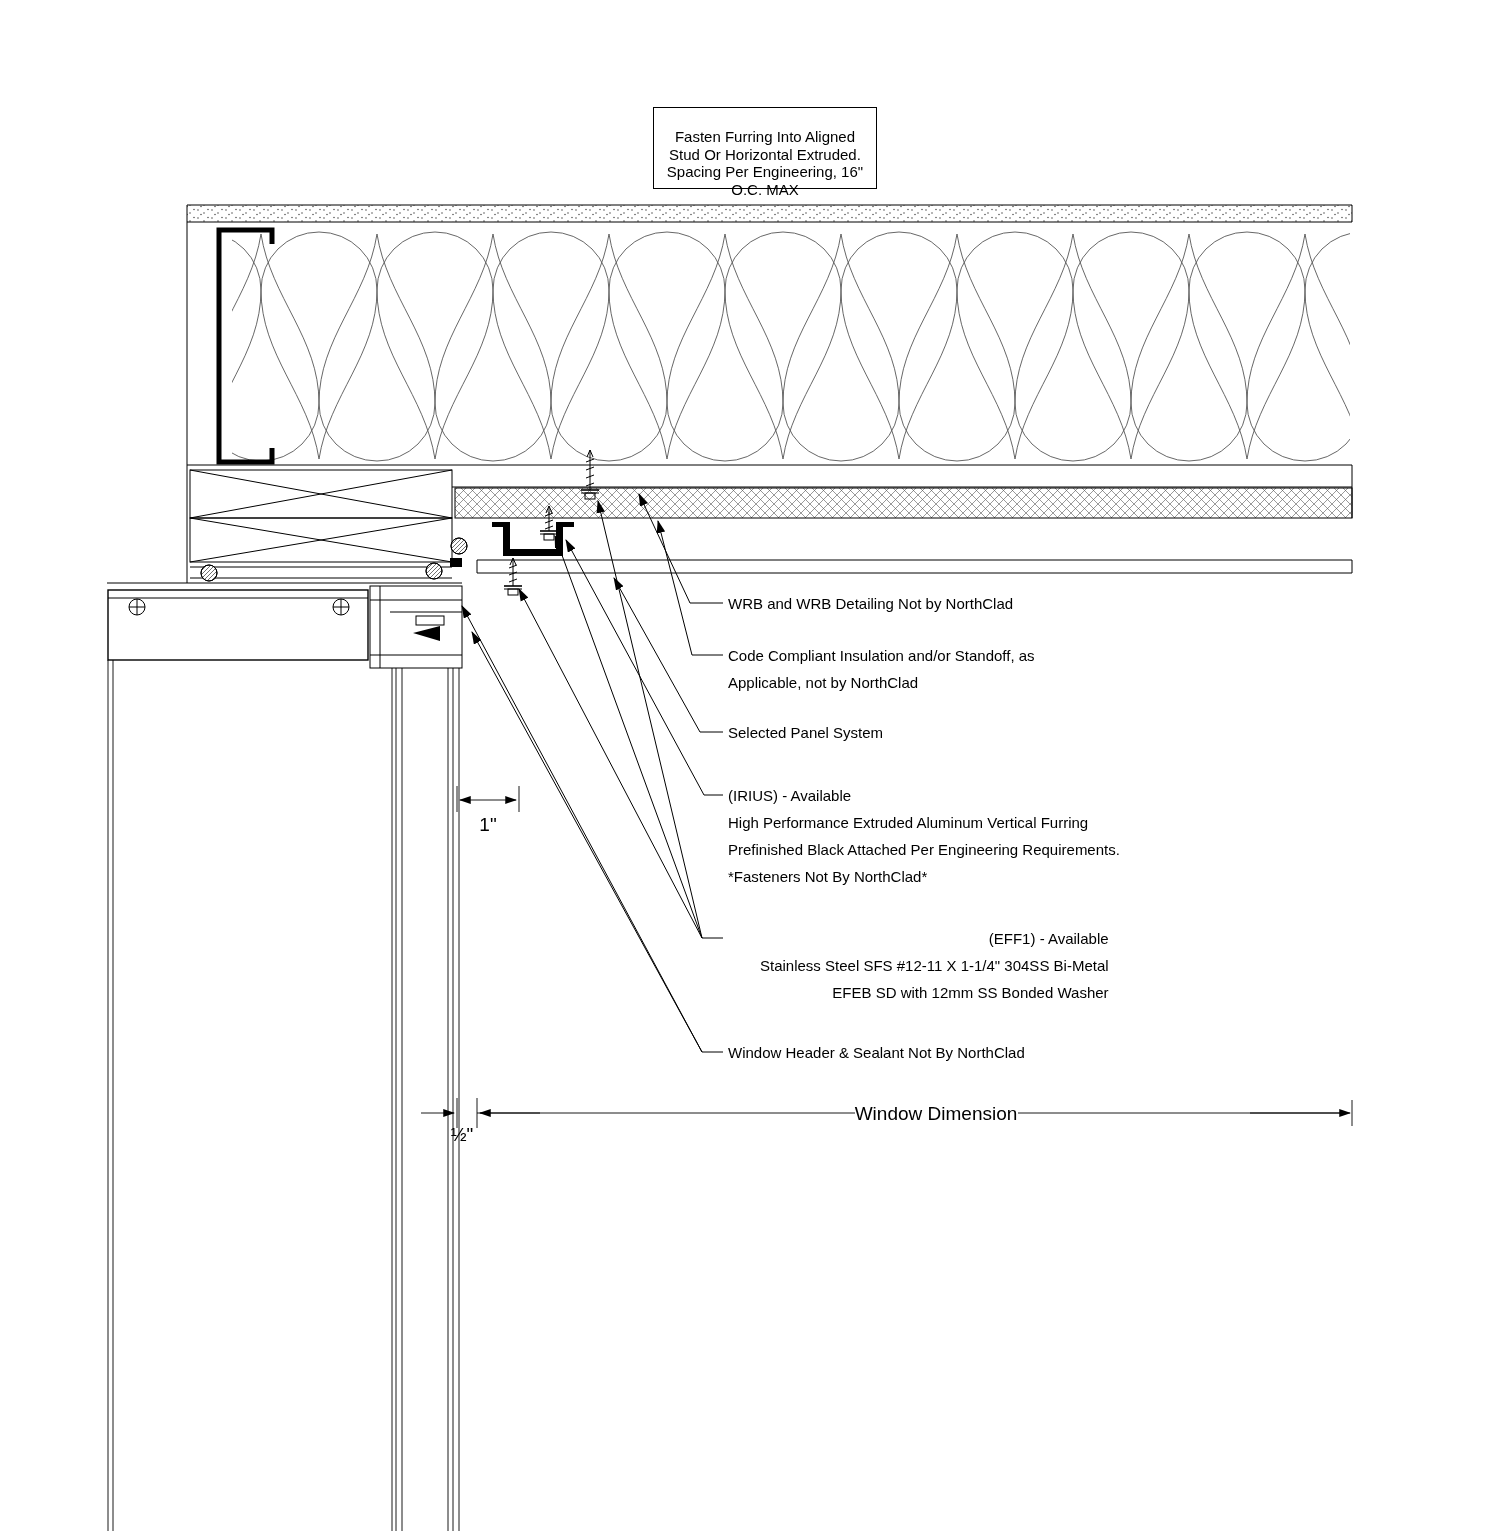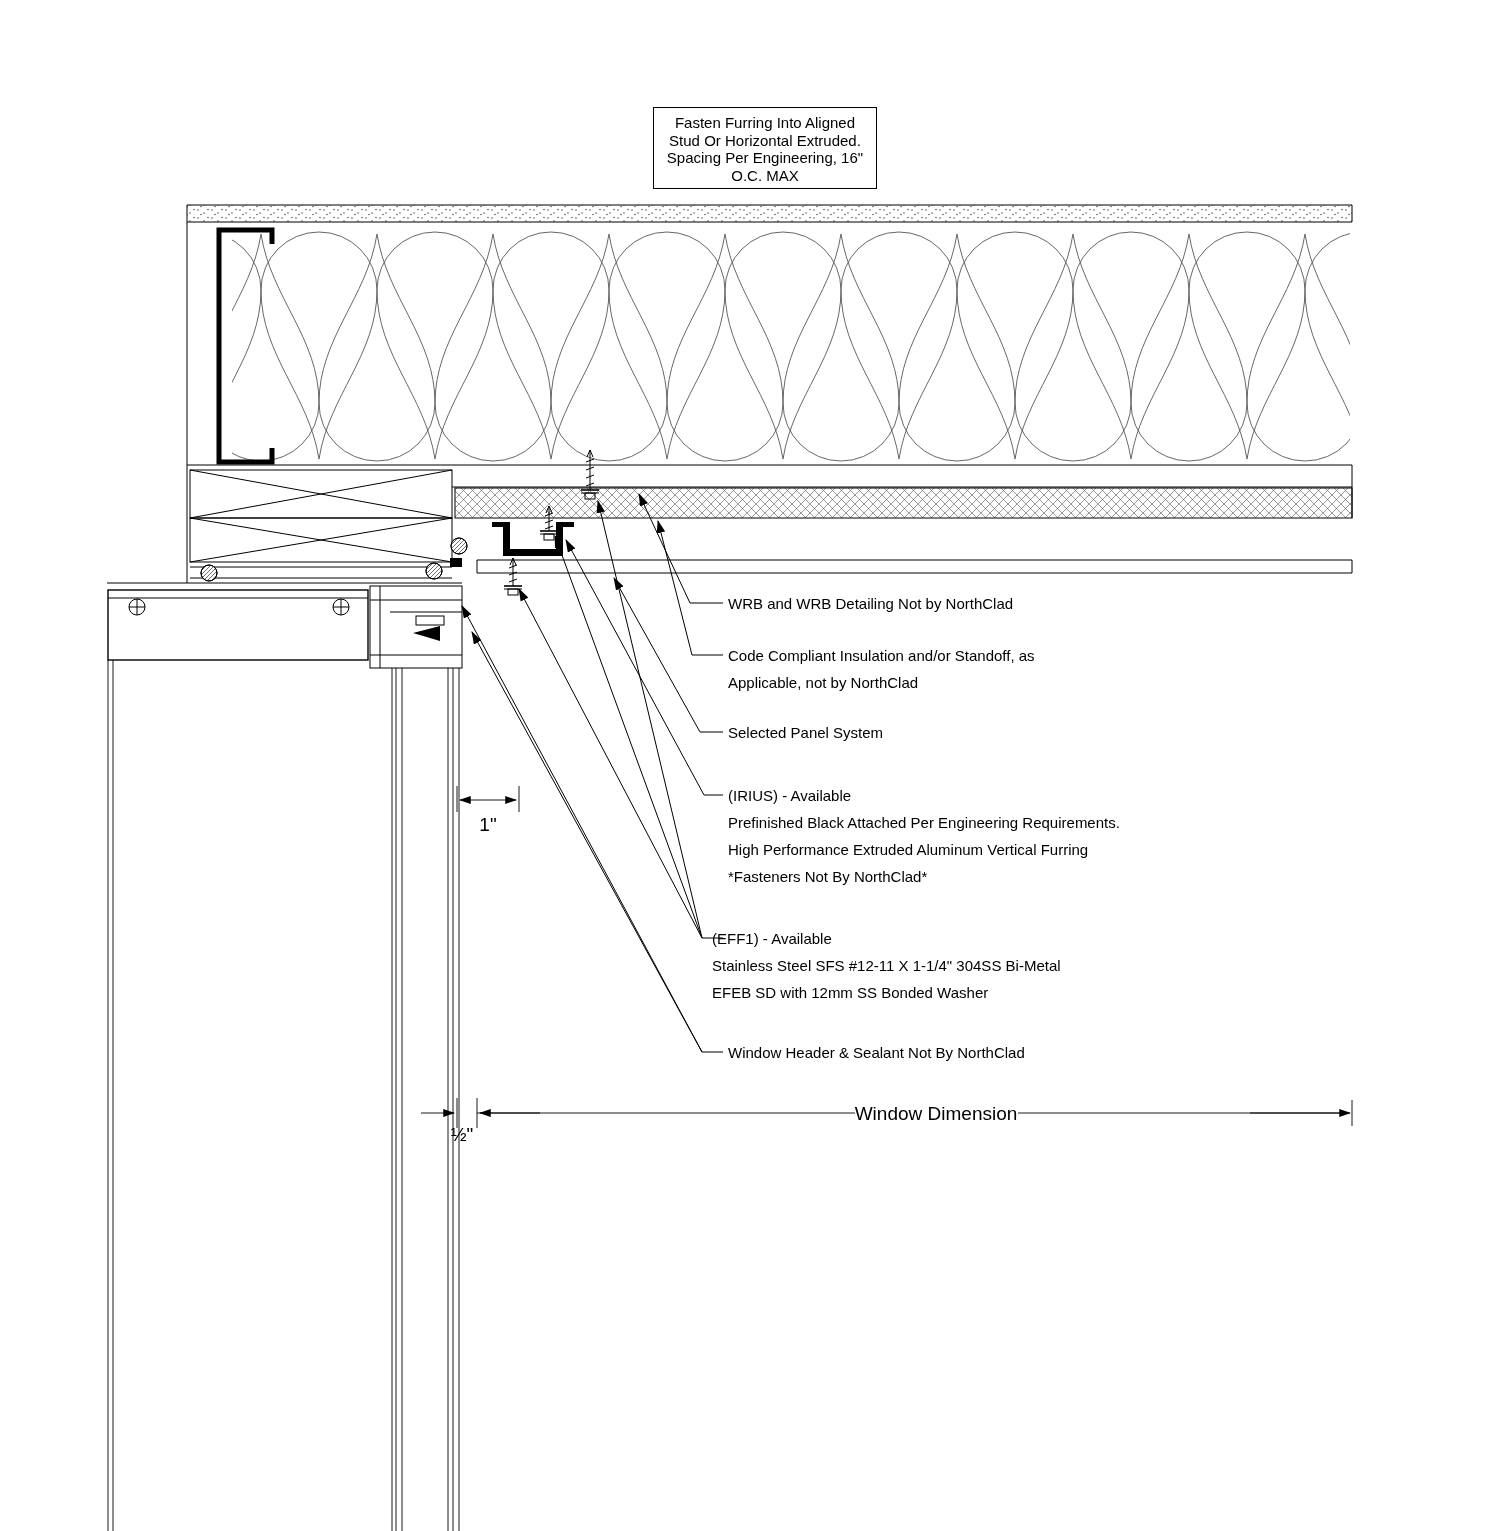--- a/index.html
+++ b/index.html
@@ -1,20 +1,20 @@
 <!DOCTYPE html>
 <html><head>
 <meta charset="utf-8">
 <style>
   html,body{margin:0;padding:0;background:#ffffff;}
   #canvas{position:relative;width:1500px;height:1531px;background:#fff;
           font-family:"Liberation Sans","DejaVu Sans",sans-serif;color:#000;overflow:hidden;}
   #drawing{position:absolute;left:0;top:0;}
   .note-box{position:absolute;border:1.3px solid #000;text-align:center;
-            font-size:15px;line-height:17.5px;padding-top:6px;box-sizing:border-box;background:#fff;}
+            font-size:15px;line-height:17.5px;padding-top:20px;box-sizing:border-box;background:#fff;}
   .ann{position:absolute;font-size:15px;line-height:27px;white-space:nowrap;}
   .dim{position:absolute;font-size:19px;white-space:nowrap;transform:translateX(-50%);}
 </style>
 </head>
 <body>
 
 <div id="canvas">
 
 <svg id="drawing" width="1500" height="1531" viewBox="0 0 1500 1531" xmlns="http://www.w3.org/2000/svg">
   <defs>
@@ -218,26 +218,26 @@
   <div>Code Compliant Insulation and/or Standoff, as</div>
   <div>Applicable, not by NorthClad</div>
 </div>
 
 <div class="ann" style="left:728px;top:719px;">
   <div>Selected Panel System</div>
 </div>
 
 <div class="ann" style="left:728px;top:782px;">
   <div>(IRIUS) - Available</div>
+  <div>High Performance Extruded Aluminum Vertical Furring</div>
   <div>Prefinished Black Attached Per Engineering Requirements.</div>
-  <div>High Performance Extruded Aluminum Vertical Furring</div>
   <div>*Fasteners Not By NorthClad*</div>
 </div>
 
-<div class="ann" style="left:712px;top:925px;">
+<div class="ann" style="left:760px;top:925px;text-align:right;">
   <div>(EFF1) - Available</div>
   <div>Stainless Steel SFS #12-11 X 1-1/4" 304SS Bi-Metal</div>
   <div>EFEB SD with 12mm SS Bonded Washer</div>
 </div>
 
 <div class="ann" style="left:728px;top:1039px;">
   <div>Window Header &amp; Sealant Not By NorthClad</div>
 </div>
 
 <div class="dim" style="left:488px;top:814px;">1"</div>

